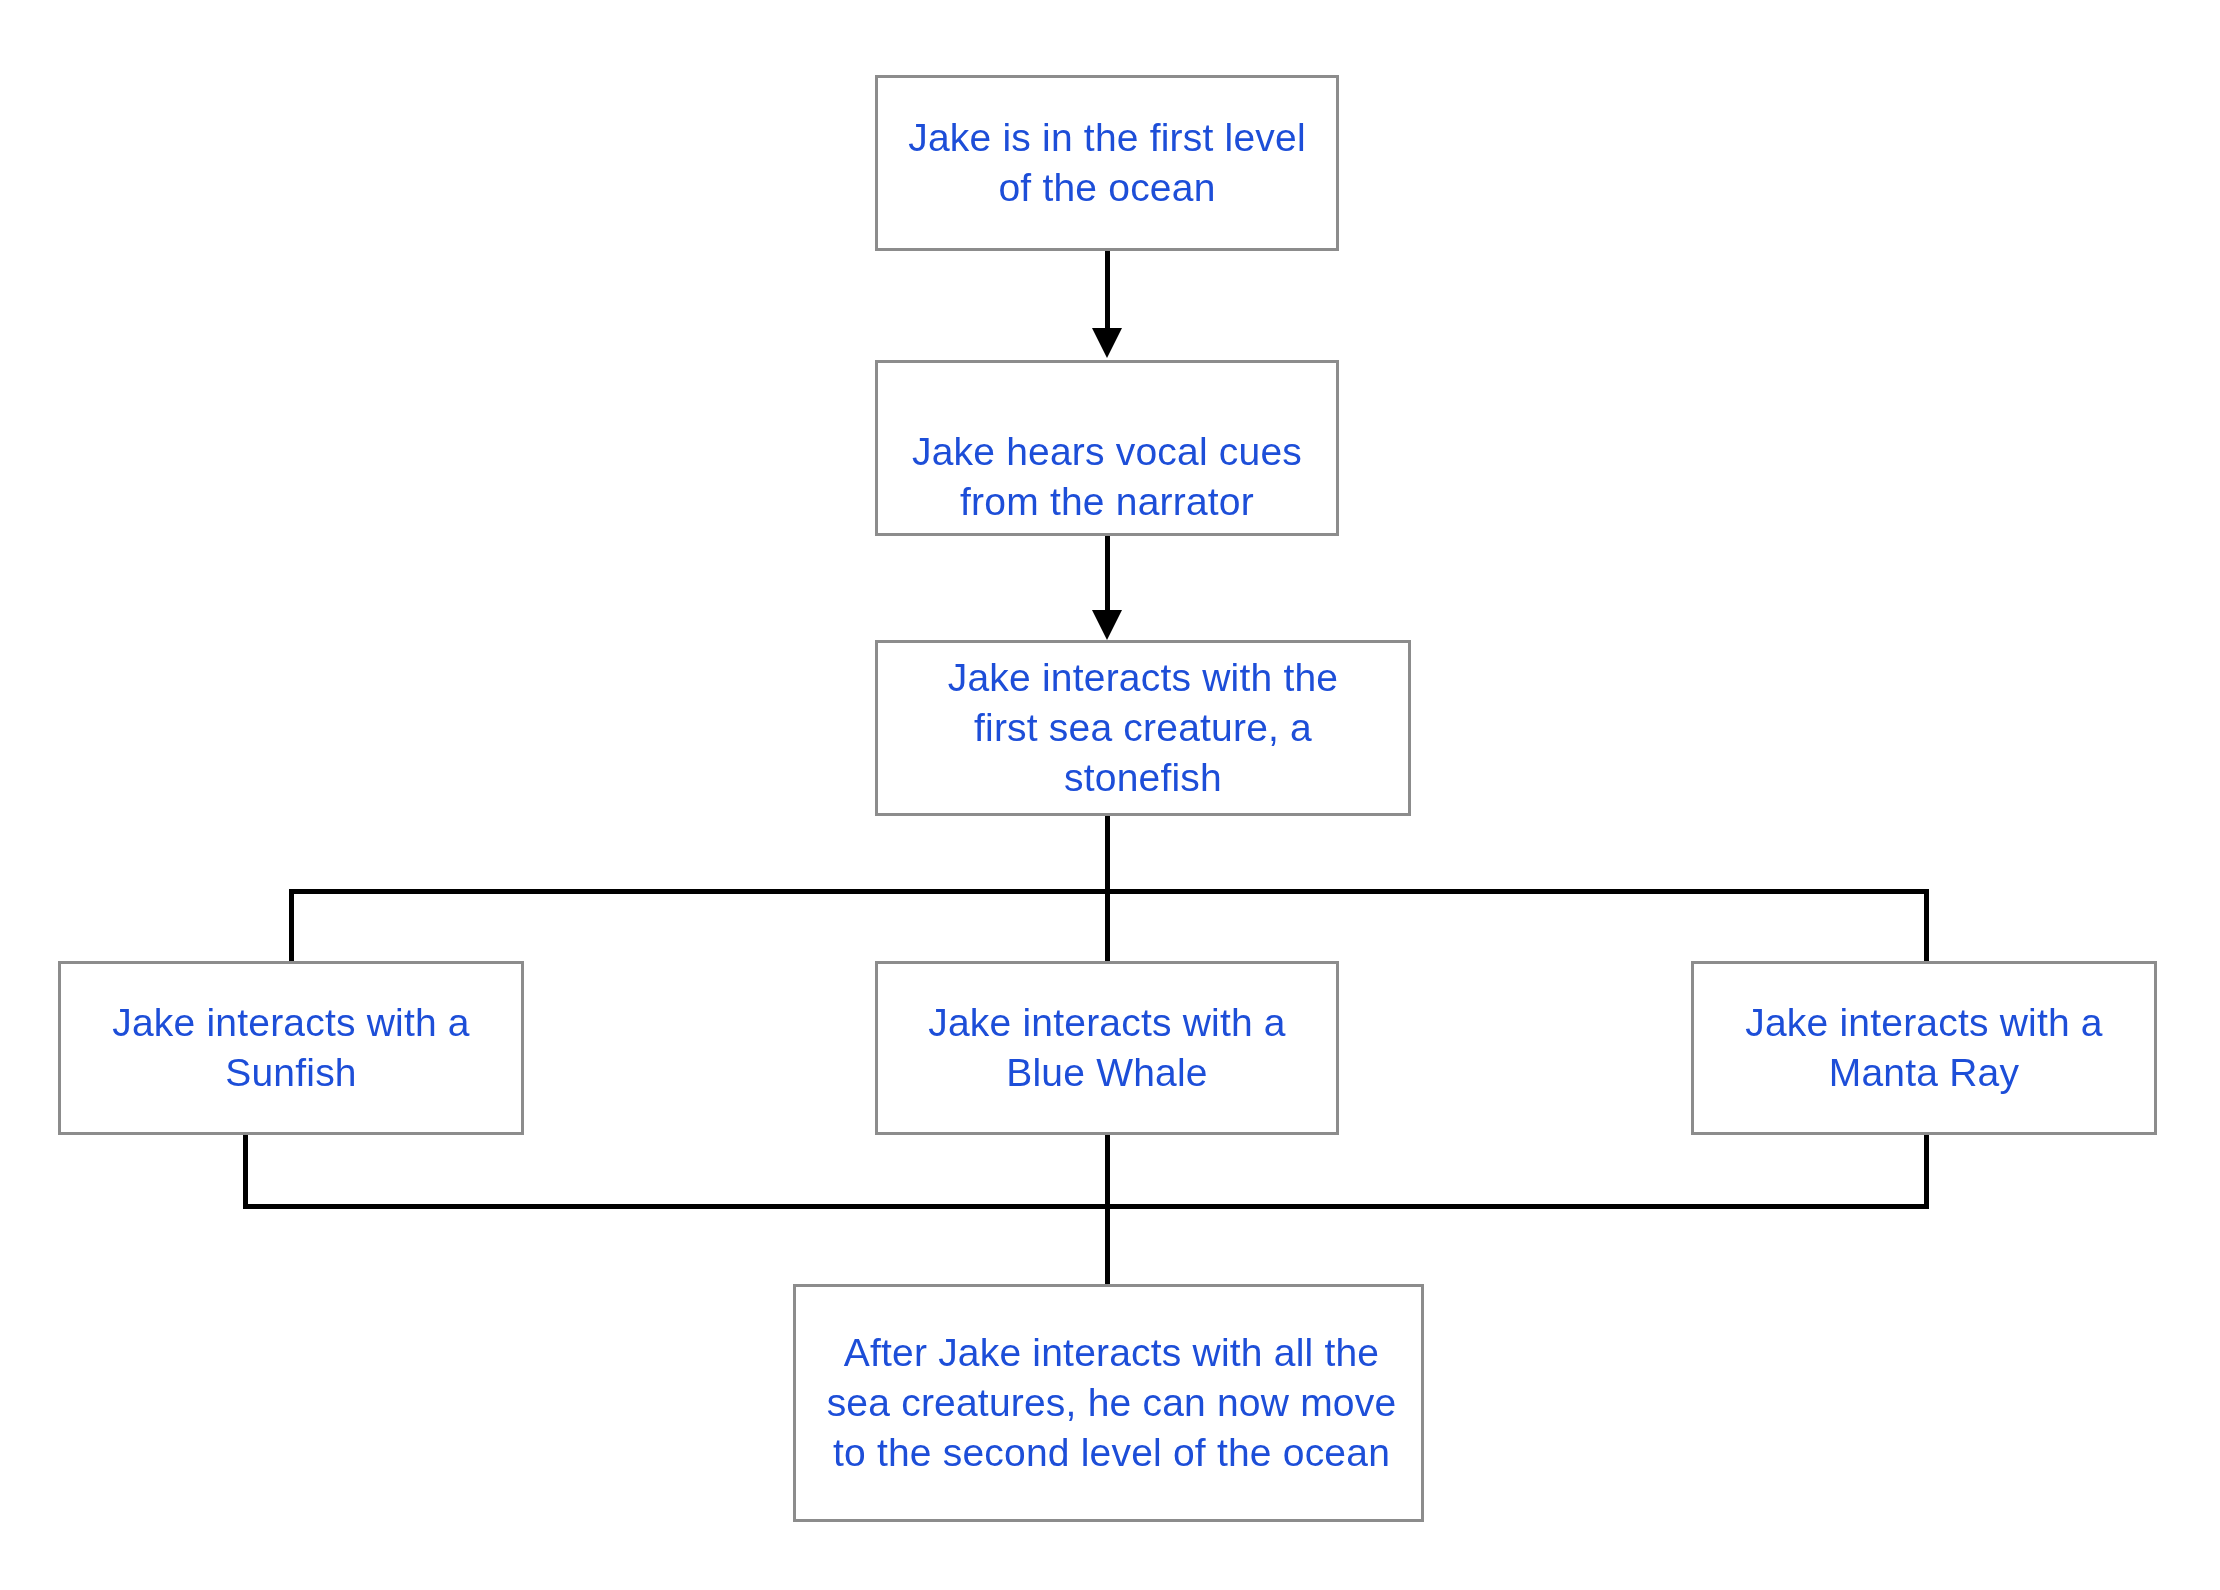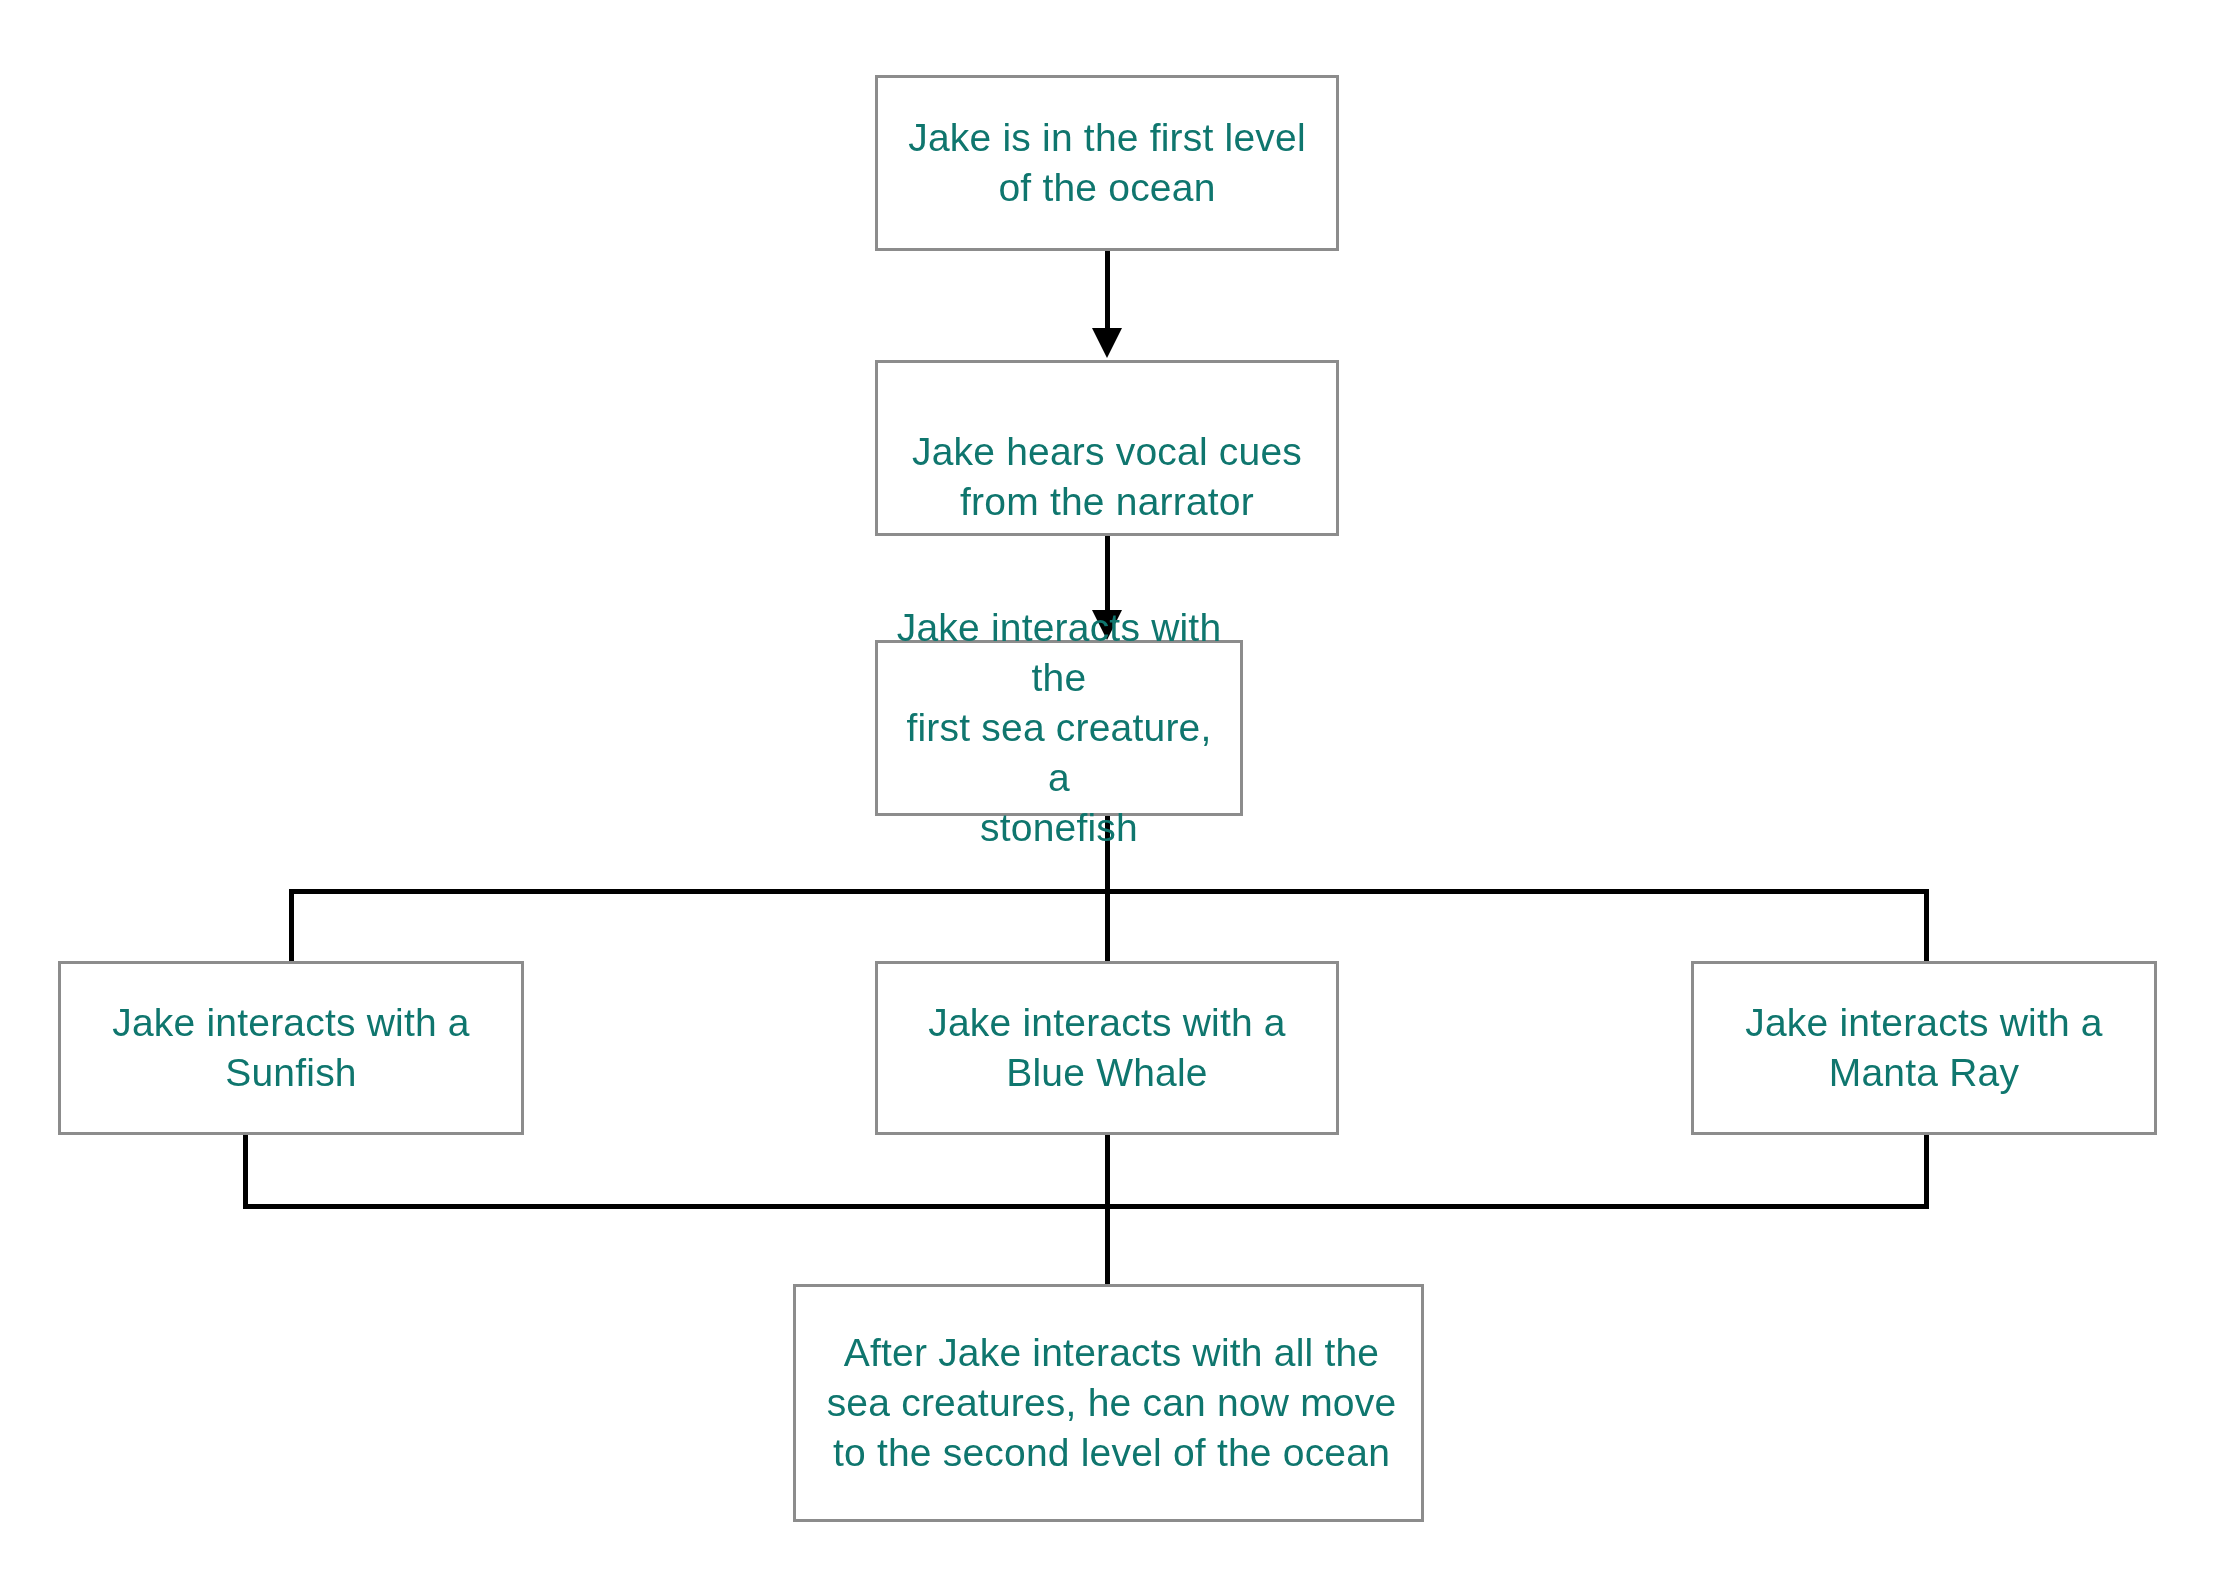--- a/index.html
+++ b/index.html
@@ -20,21 +20,21 @@
   }
   .node {
     position: absolute;
     box-sizing: border-box;
     border: 3px solid #8c8c8c;
     background: #ffffff;
     display: flex;
     align-items: center;
     justify-content: center;
     text-align: center;
-    color: #0f766e;
+    color: #1d4ed8;
     font-size: 39px;
     line-height: 1.28;
     font-weight: 400;
     letter-spacing: 0.2px;
     padding: 6px 14px;
     z-index: 3;
   }
   .node-text {
     display: block;
     white-space: pre-line;
@@ -82,21 +82,21 @@
   <div class="node" style="left:875px; top:75px; width:464px; height:176px;">
     <span class="node-text">Jake is in the first level
 of the ocean</span>
   </div>
 
   <div class="node" style="left:875px; top:360px; width:464px; height:176px;align-items:flex-end;">
     <span class="node-text">Jake hears vocal cues
 from the narrator</span>
   </div>
 
-  <div class="node" style="left:875px; top:640px; width:368px; height:176px;">
+  <div class="node" style="left:875px; top:640px; width:536px; height:176px;">
     <span class="node-text">Jake interacts with the
 first sea creature, a
 stonefish</span>
   </div>
 
   <div class="node" style="left:58px; top:961px; width:466px; height:174px;">
     <span class="node-text">Jake interacts with a
 Sunfish</span>
   </div>
 

